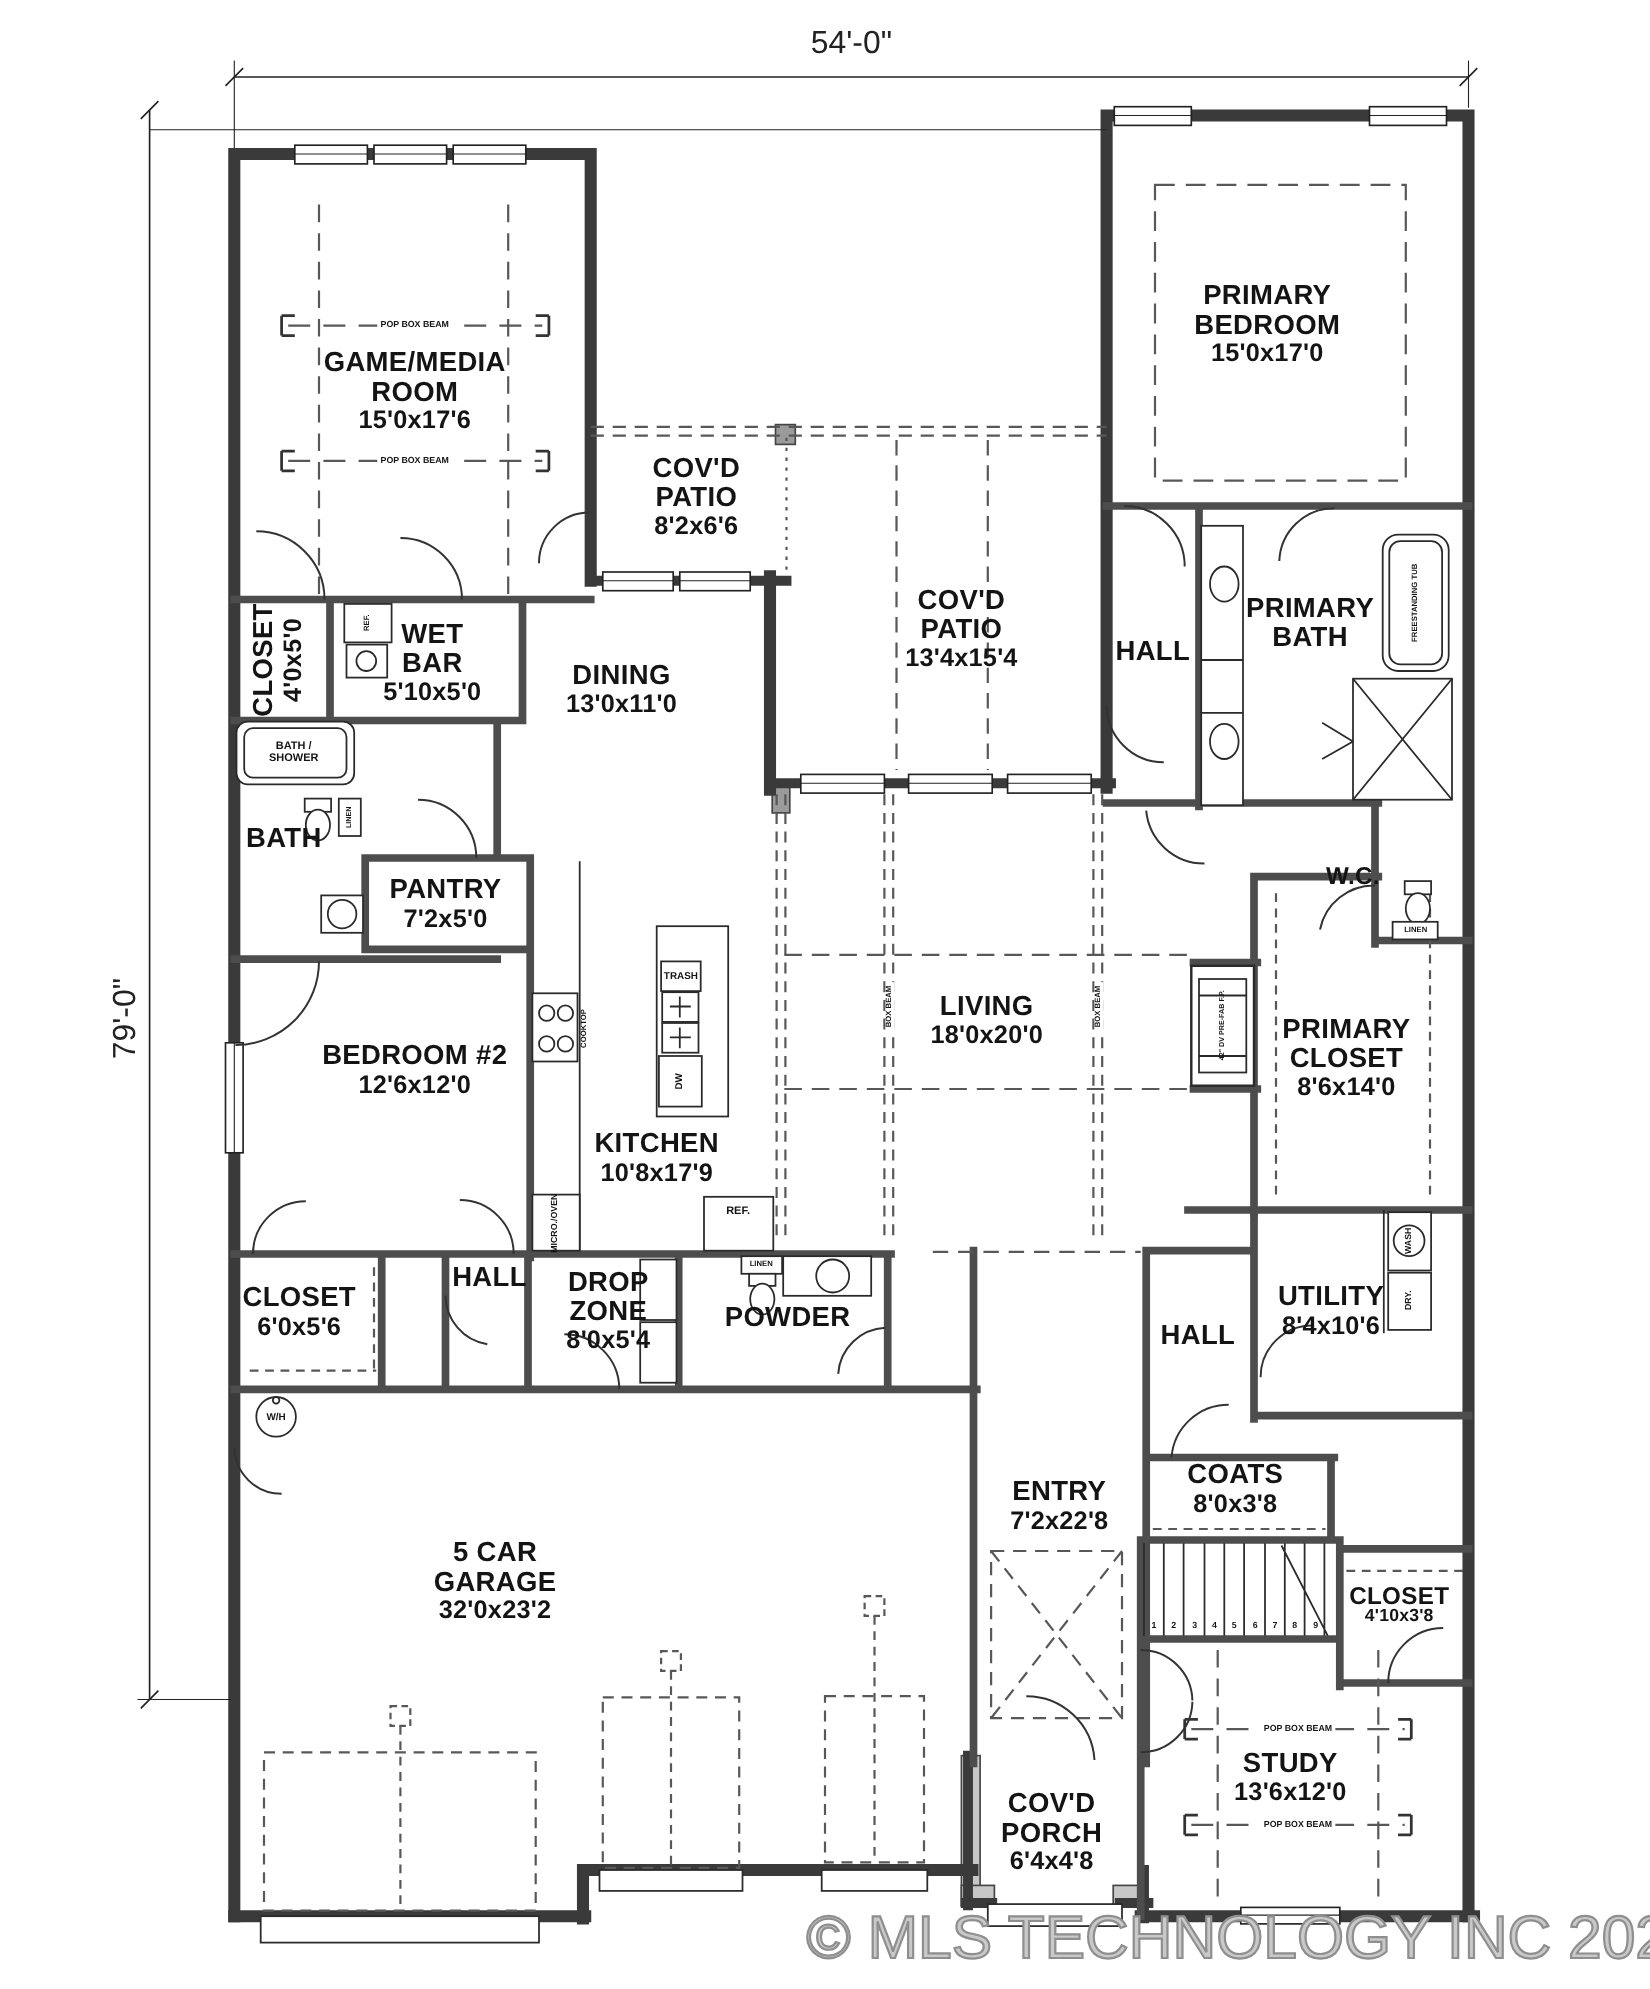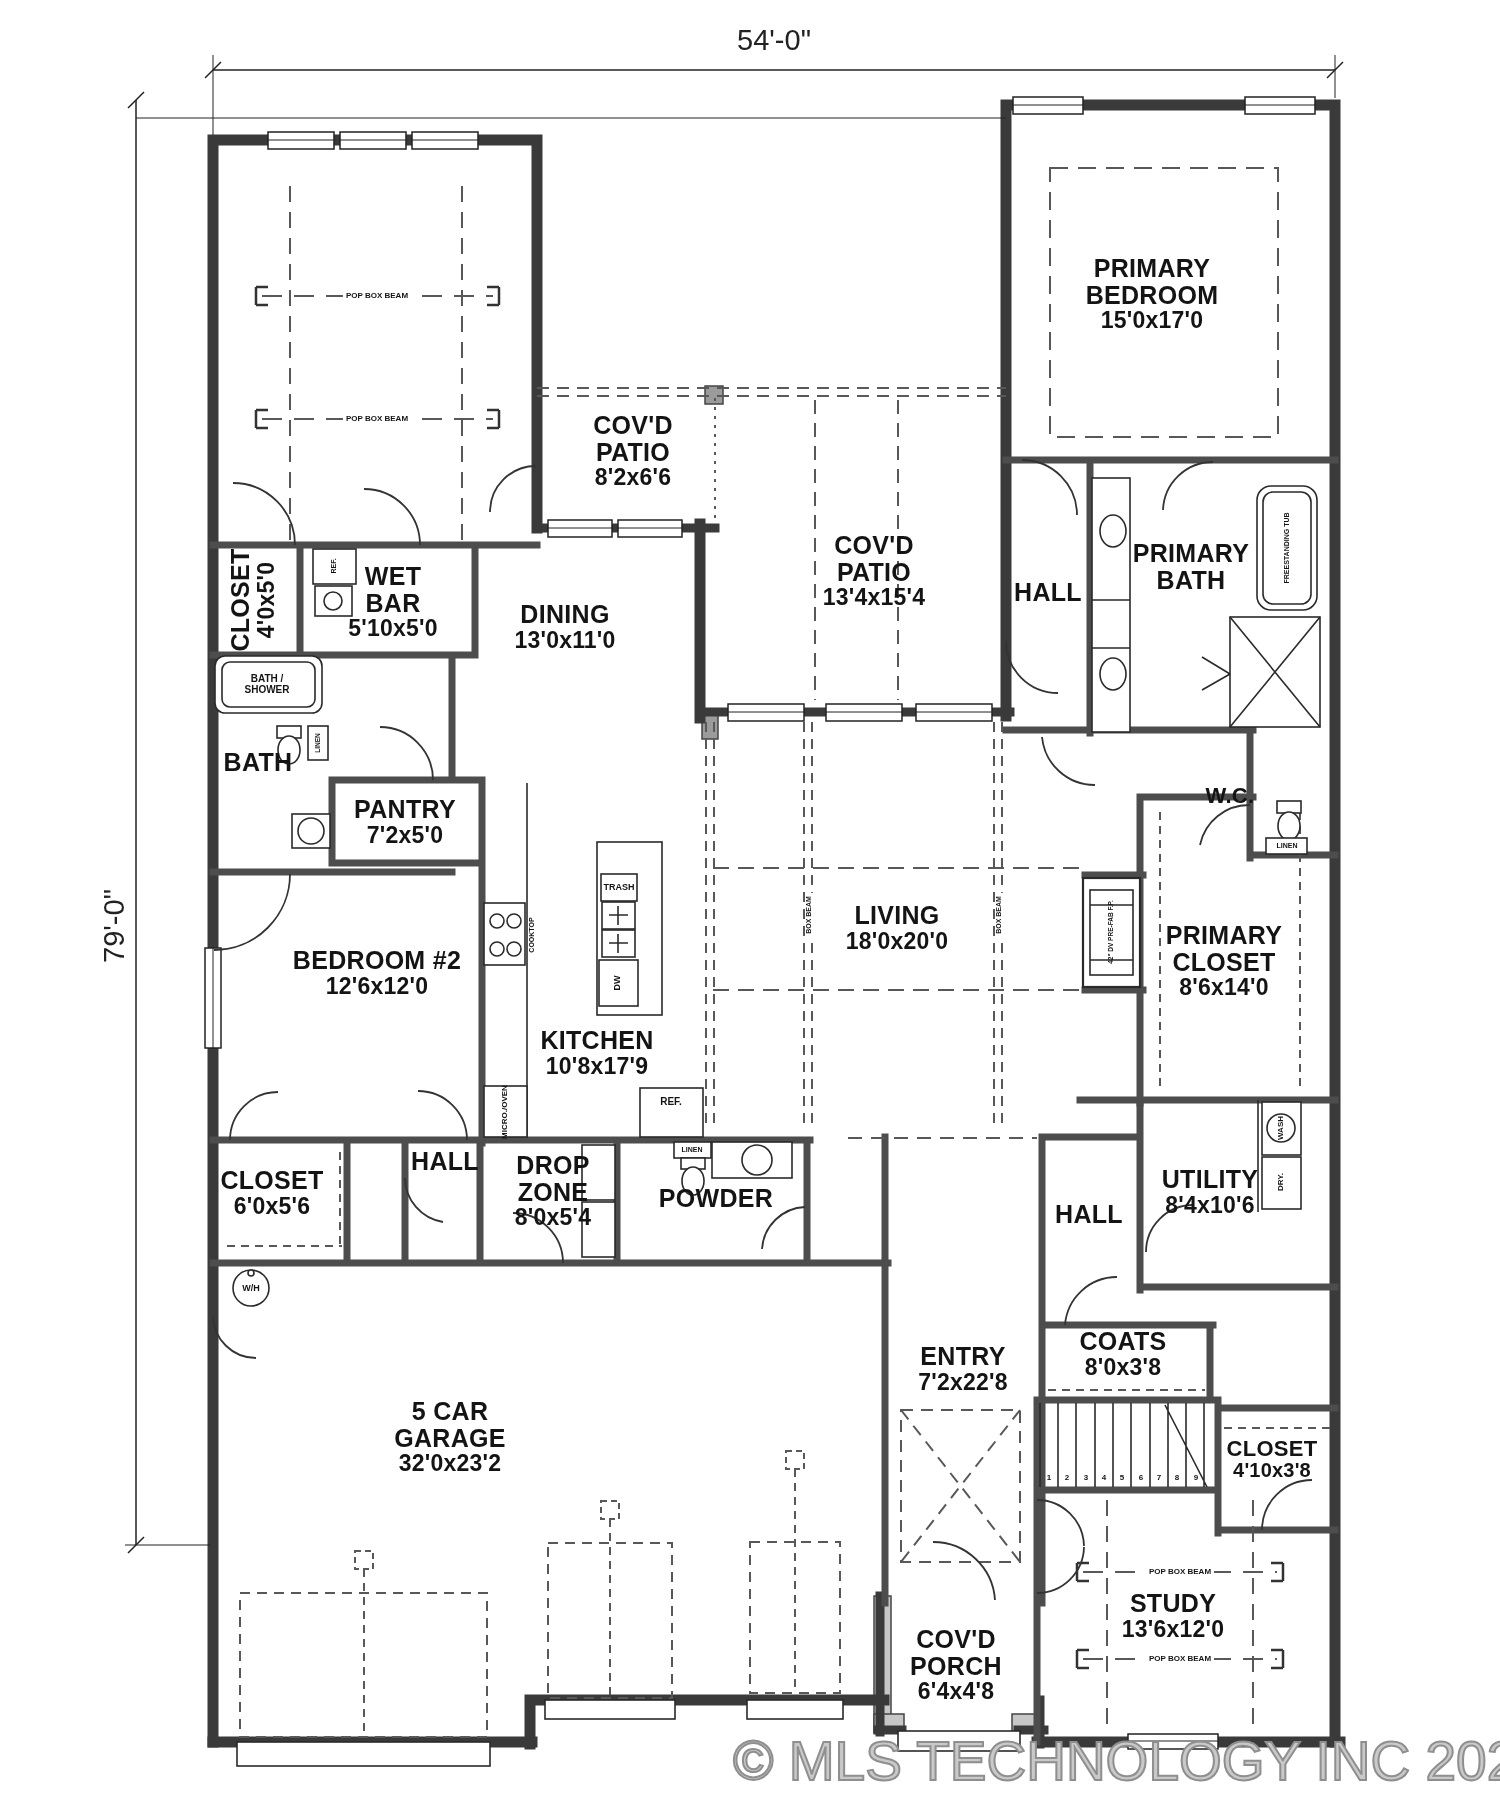--- a/index.html
+++ b/index.html
@@ -3,21 +3,21 @@
 <meta charset="utf-8">
 <style>
   html,body{margin:0;padding:0;background:#fff;}
   #plan{position:relative;width:1500px;height:1808px;background:#fff;
         font-family:"Liberation Sans",sans-serif;overflow:hidden;}
   #plan svg{position:absolute;left:0;top:0;}
   .lbl{position:absolute;transform:translate(-50%,-50%);text-align:center;color:#141414;
        font-weight:bold;line-height:1.06;white-space:nowrap;}
   .lbl .l{display:block;font-size:25px;letter-spacing:.3px;}
   .lbl .s{display:block;font-size:23px;letter-spacing:.2px;}
-  .lbl.sm .l{font-size:22px;} .lbl.sm .s{font-size:20px;}
+  .lbl.sm .l{font-size:22px;} .lbl.sm .s{font-size:16px;}
   .v{transform:translate(-50%,-50%) rotate(-90deg) !important;}
   .fx{position:absolute;transform:translate(-50%,-50%);color:#141414;font-weight:bold;
       text-align:center;white-space:nowrap;line-height:1.1;}
   .fx span{display:block;}
   .chip{background:#fff;padding:0 3px;}
   .dim{position:absolute;font-size:29px;font-weight:normal;color:#222;white-space:nowrap;
        transform:translate(-50%,-50%);}
   .wm{position:absolute;left:733px;top:1729px;font-size:55px;font-weight:normal;
       color:#c9c9c9;-webkit-text-stroke:2px #8f8f8f;white-space:nowrap;letter-spacing:0;}
 </style>
@@ -198,20 +198,25 @@
     <path d="M213,70 H1335"></path>
     <path d="M205,78 L221,62 M1327,78 L1343,62"></path>
     <path d="M213,55 V135 M1335,55 V98" stroke-width="1"></path>
     <path d="M136,118 H1006" stroke-width="1"></path>
     <path d="M136,100 V1545"></path>
     <path d="M128,108 L144,92 M128,1553 L144,1537"></path>
     <path d="M125,1545 H210" stroke-width="1"></path>
   </g>
 </svg>
 
+  <div class="lbl" style="left:377px;top:355px">
+    <span class="l">GAME/MEDIA</span>
+      <span class="l">ROOM</span>
+      <span class="s">15'0x17'6</span>
+  </div>
   <div class="lbl" style="left:1152px;top:294px">
     <span class="l">PRIMARY</span>
       <span class="l">BEDROOM</span>
       <span class="s">15'0x17'0</span>
   </div>
   <div class="lbl" style="left:633px;top:451px">
     <span class="l">COV'D</span>
       <span class="l">PATIO</span>
       <span class="s">8'2x6'6</span>
   </div>

